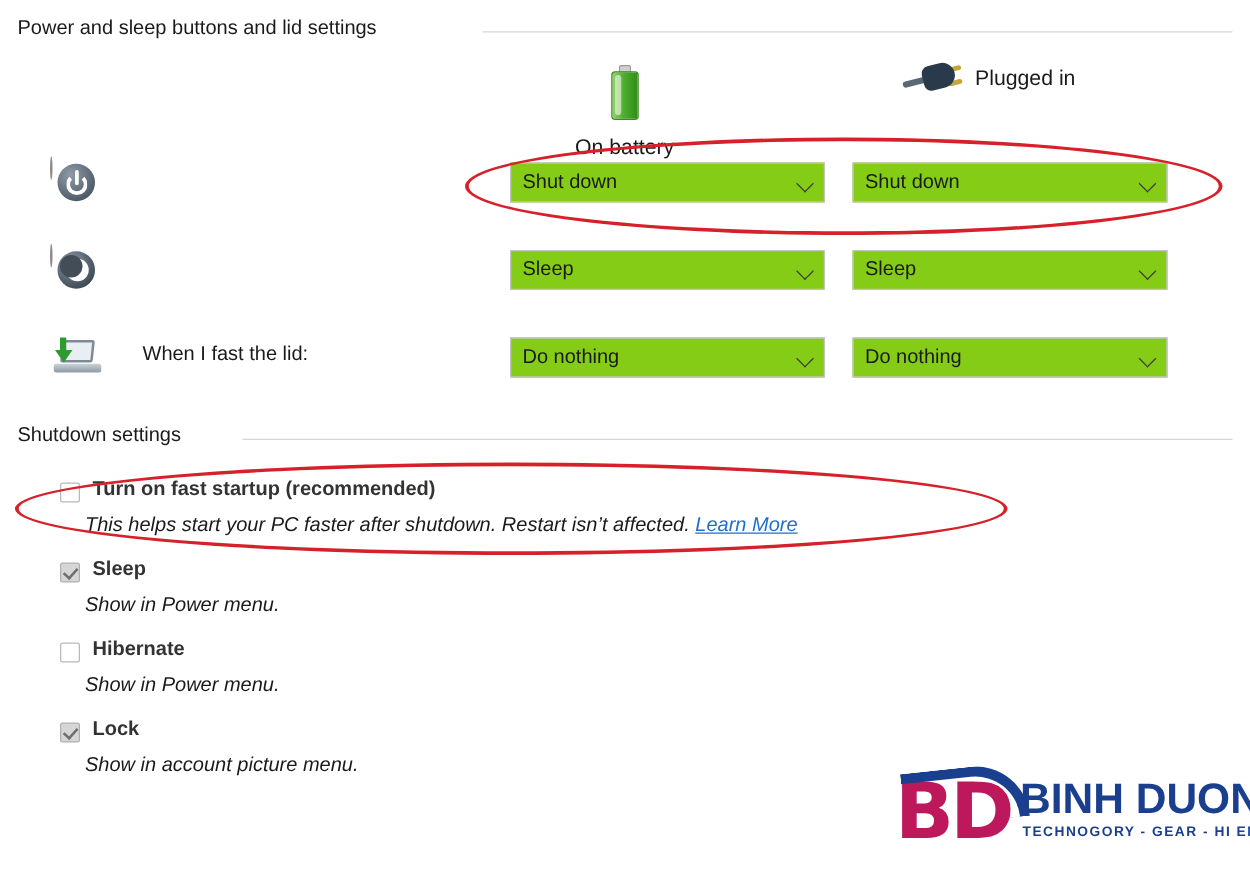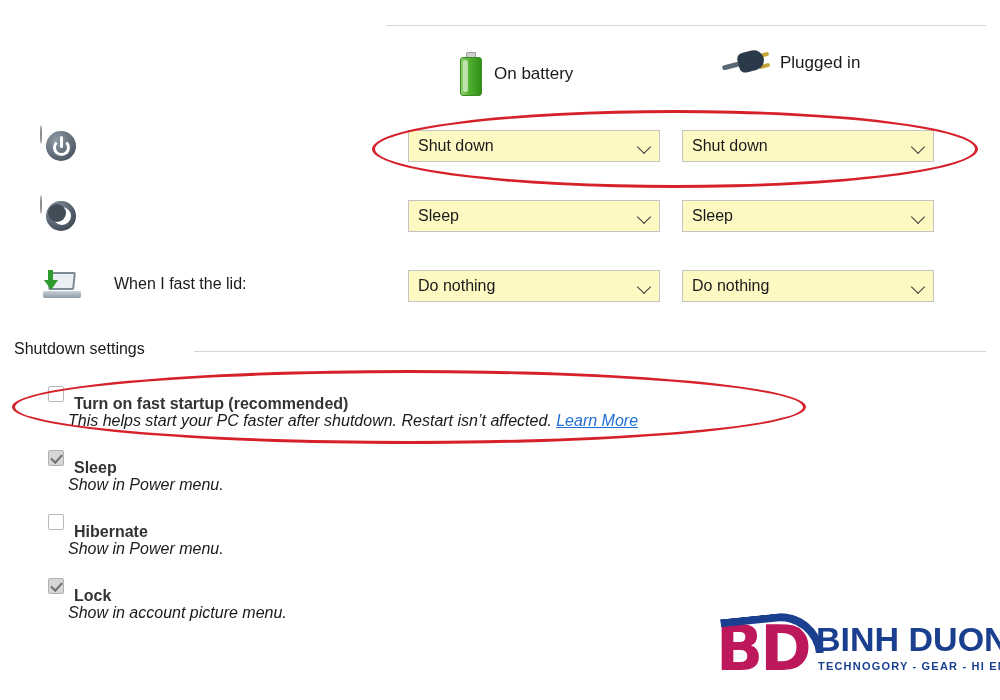--- a/index.html
+++ b/index.html
@@ -235,21 +235,21 @@
     width: 0; height: 0;
     border-left: 7px solid transparent;
     border-right: 7px solid transparent;
     border-top: 10px solid #2e9b2e;
   }
 
   
   .combo {
     position: absolute;
     height: 32px;
-    background: #fef9c3;
+    background: #84cc16;
     border: 1px solid #c4c4c4;
     box-sizing: border-box;
     display: flex;
     align-items: center;
     cursor: default;
   }
   .combo .val {
     font-size: 16px;
     color: #1a1a1a;
     padding-left: 9px;
@@ -296,21 +296,20 @@
     transform: rotate(42deg);
   }
   .cb-label {
     position: absolute;
     left: 26px;
     top: -3px;
     font-size: 16px;
     font-weight: bold;
     color: #333333;
     white-space: nowrap;
-    margin-top: 12px;
   }
   .sub-text {
     position: absolute;
     font-size: 16px;
     color: #1a1a1a;
     white-space: nowrap;
     font-style: italic;
   }
   .link {
     color: #1f6fd0;
@@ -368,24 +367,25 @@
     font-weight: bold;
     color: #1b3f8f;
     letter-spacing: 1.2px;
     white-space: nowrap;
   }
 </style>
 </head>
 <body>
 
 <div class="group" style="top:14px;">
+  <span class="group-title">Power and sleep buttons and lid settings</span>
   <div class="group-rule" style="left:372px;"></div>
 </div>
 
-<div class="col-head" style="left:460px; top:52px;">
+<div class="col-head" style="left:460px; top:52px;flex-direction:column;">
   <span class="battery">
     <span class="cap"></span>
       <span class="body"></span>
       <span class="gloss"></span>
   </span>
   <span>On battery</span>
 </div>
 
 <div class="col-head" style="left:722px; top:48px;justify-content:center;">
   <span class="plug">

